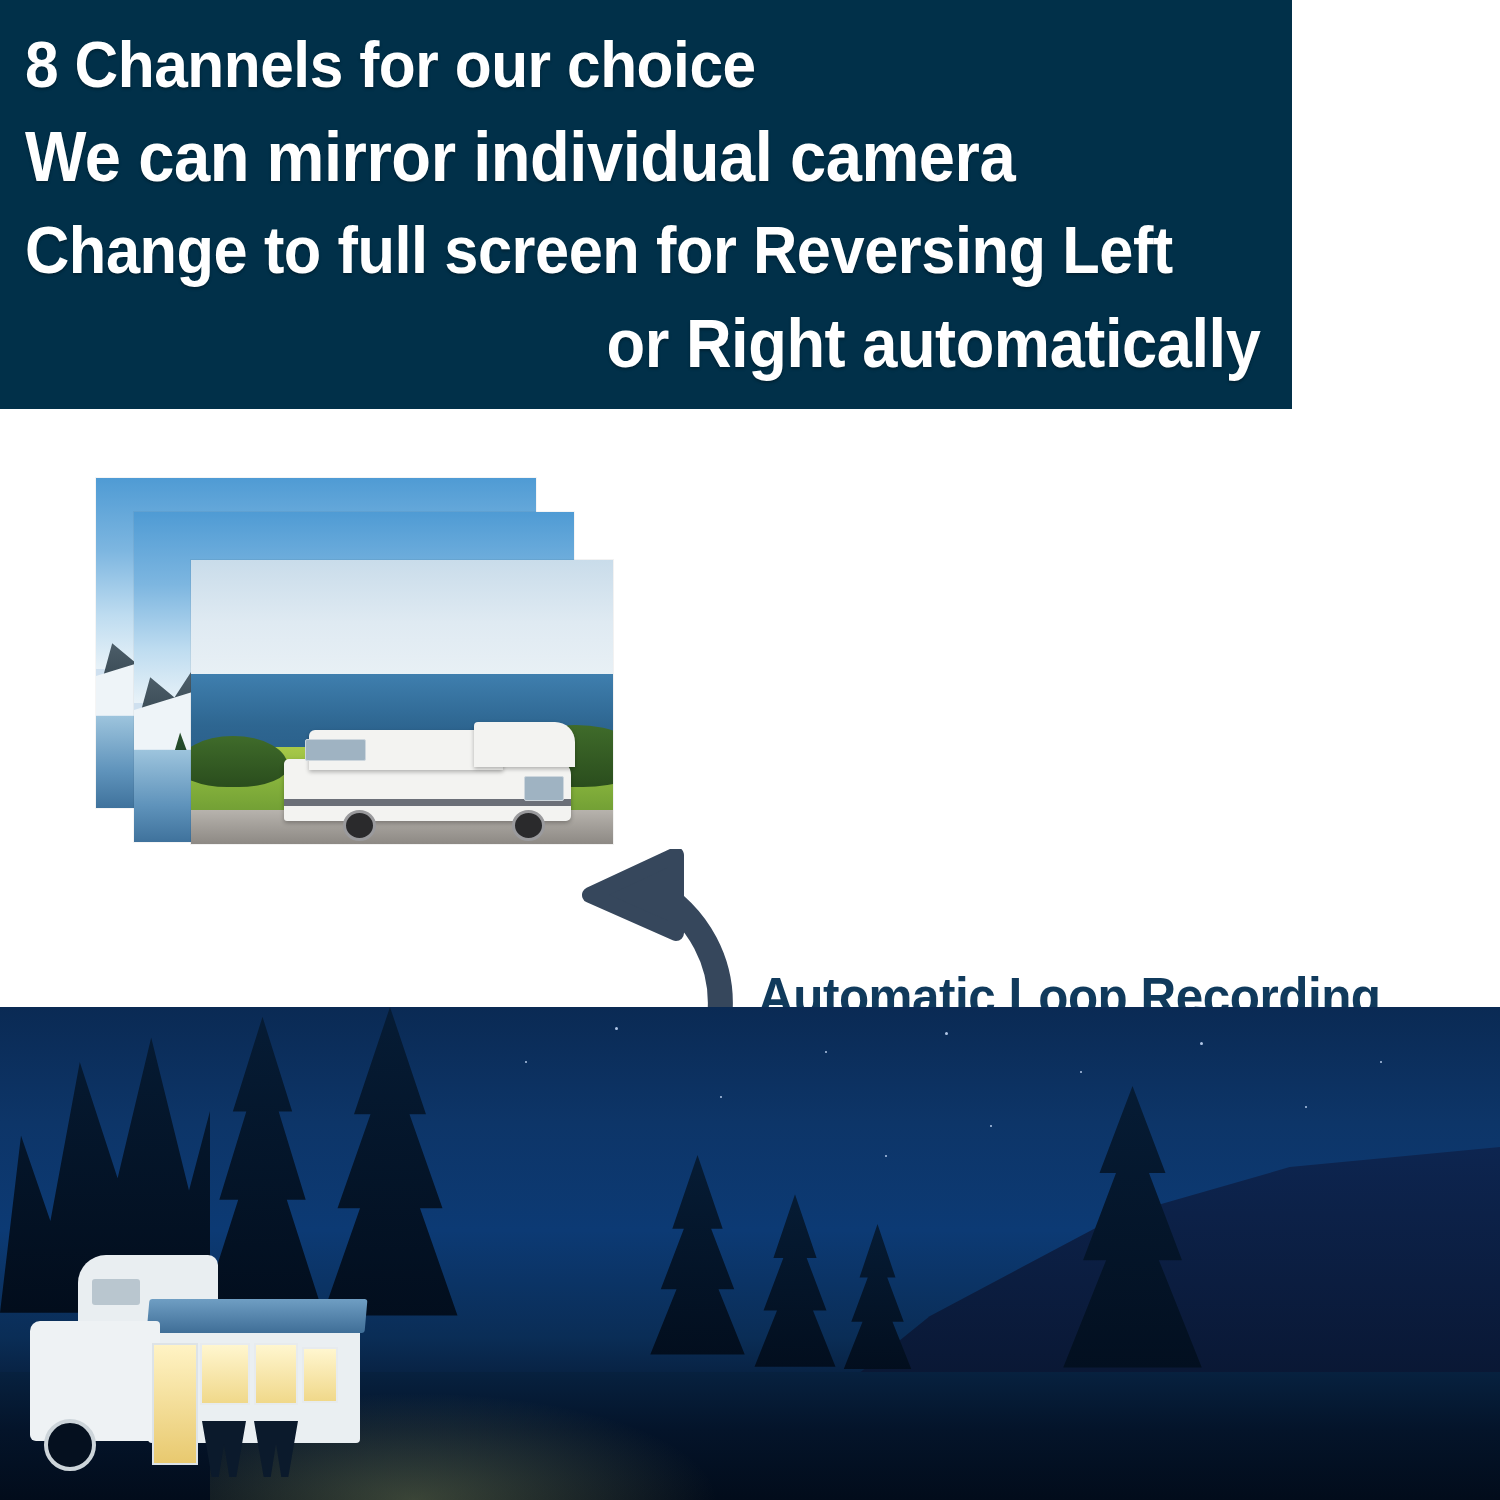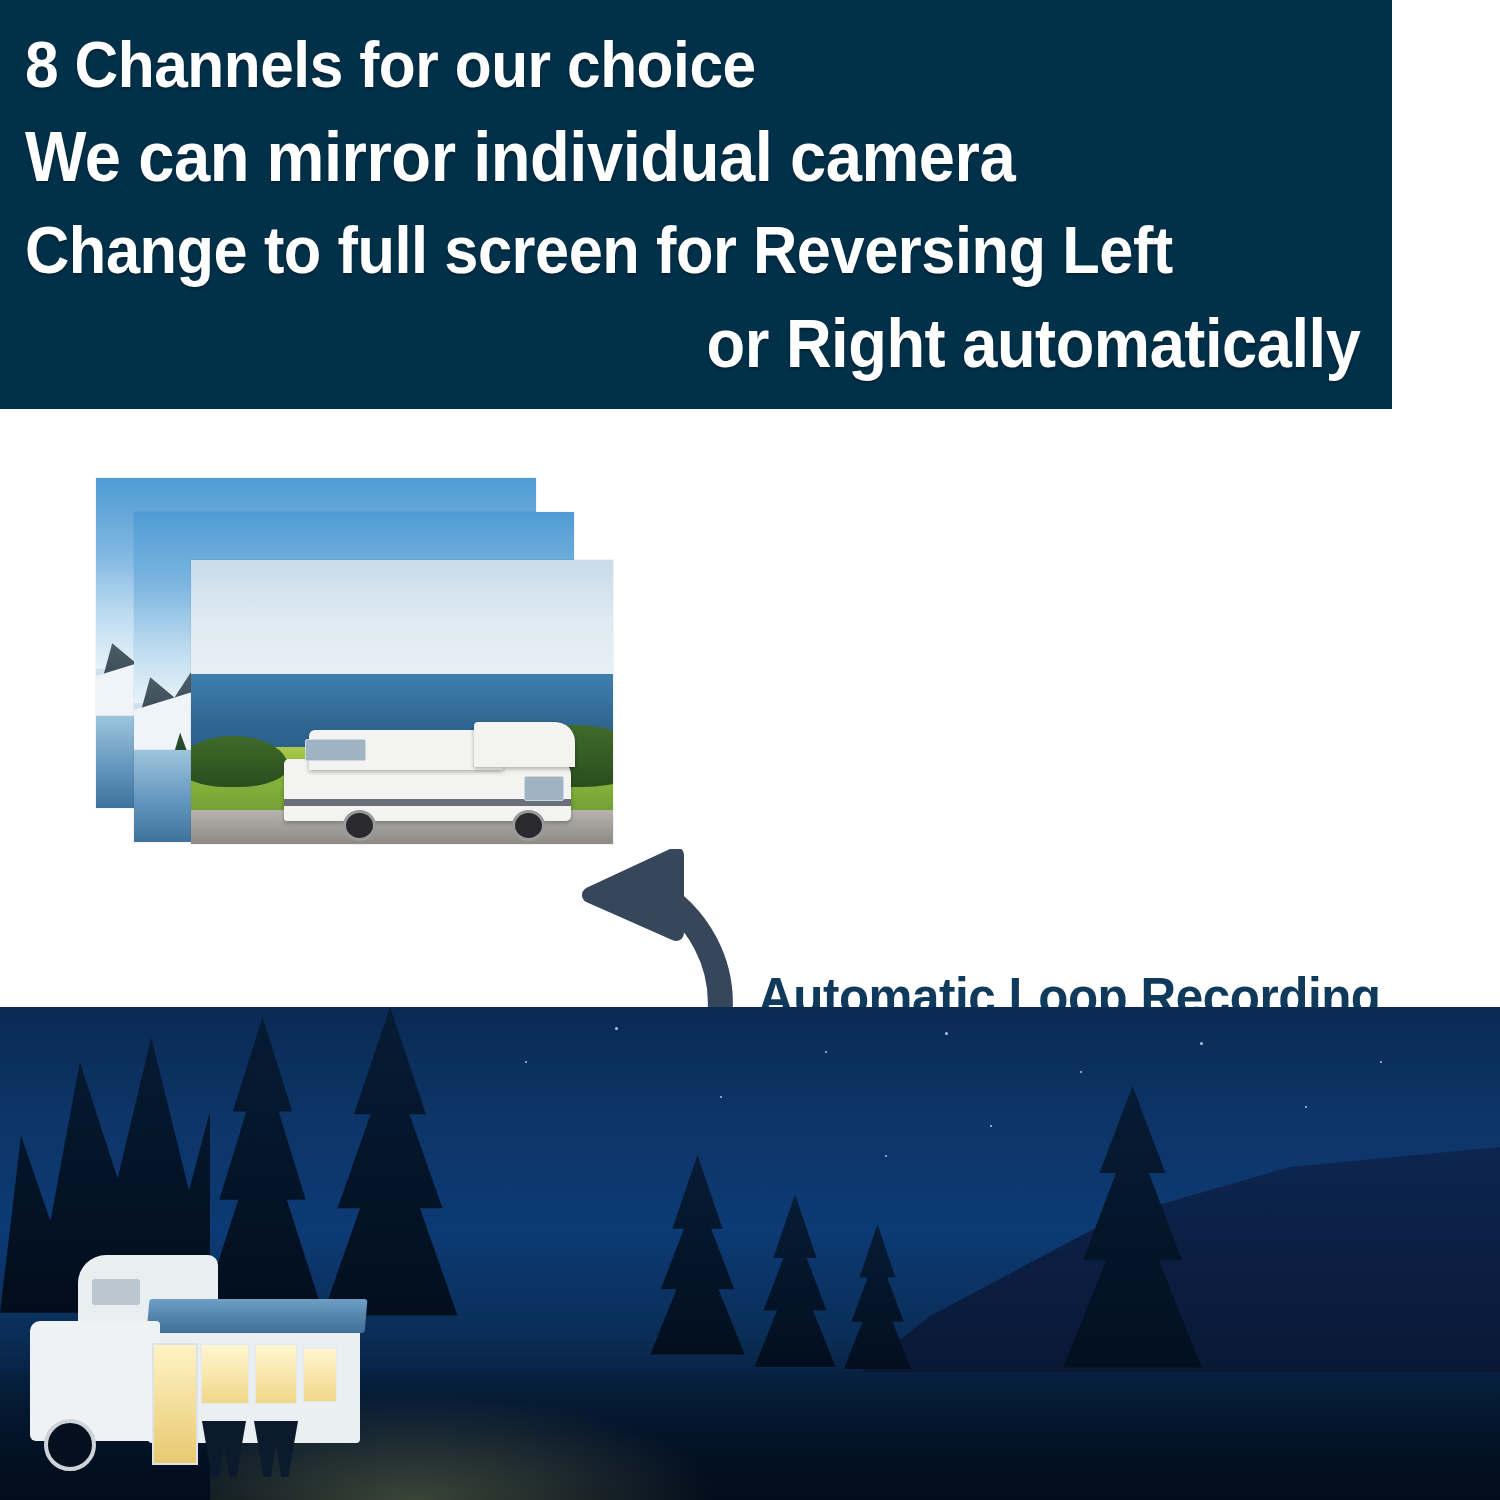--- a/index.html
+++ b/index.html
@@ -3,21 +3,21 @@
 <meta charset="utf-8">
 <style>
   html,body{margin:0;padding:0;background:#fff;}
   body{
     width:1500px;height:1500px;overflow:hidden;position:relative;
     font-family:"Liberation Sans","DejaVu Sans",sans-serif;
   }
 
   
   #header-band{
-    position:absolute;left:0;top:0;width:1392px;height:409px;
+    position:absolute;left:0;top:0;width:1292px;height:409px;
     background:#013049;
     box-sizing:border-box;
     padding:18px 0 0 0;
   }
   .hdr-line{
     color:#ffffff;
     font-weight:700;
     font-size:67px;
     line-height:93px;
     letter-spacing:-0.5px;

